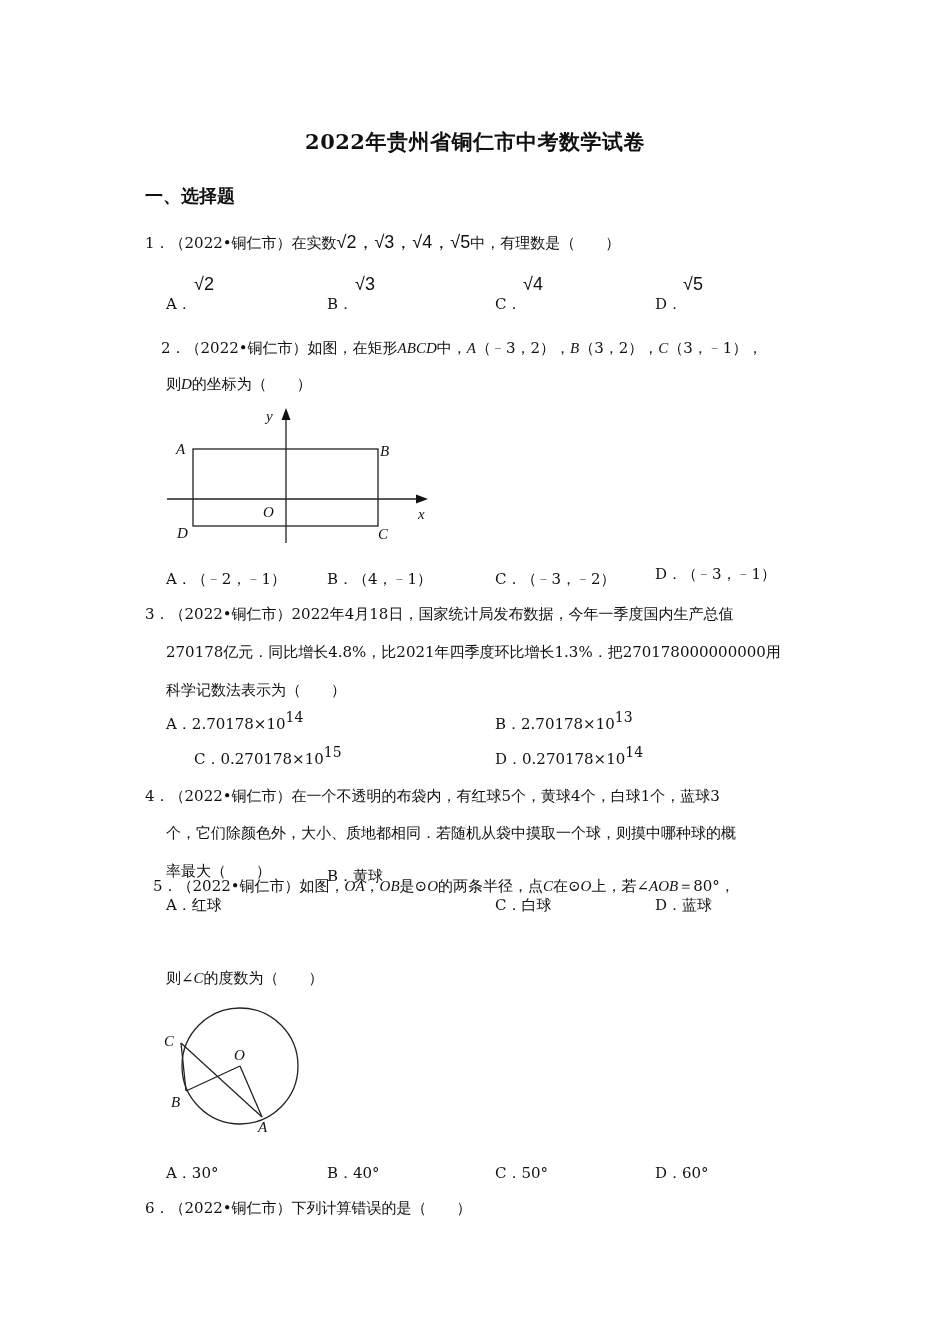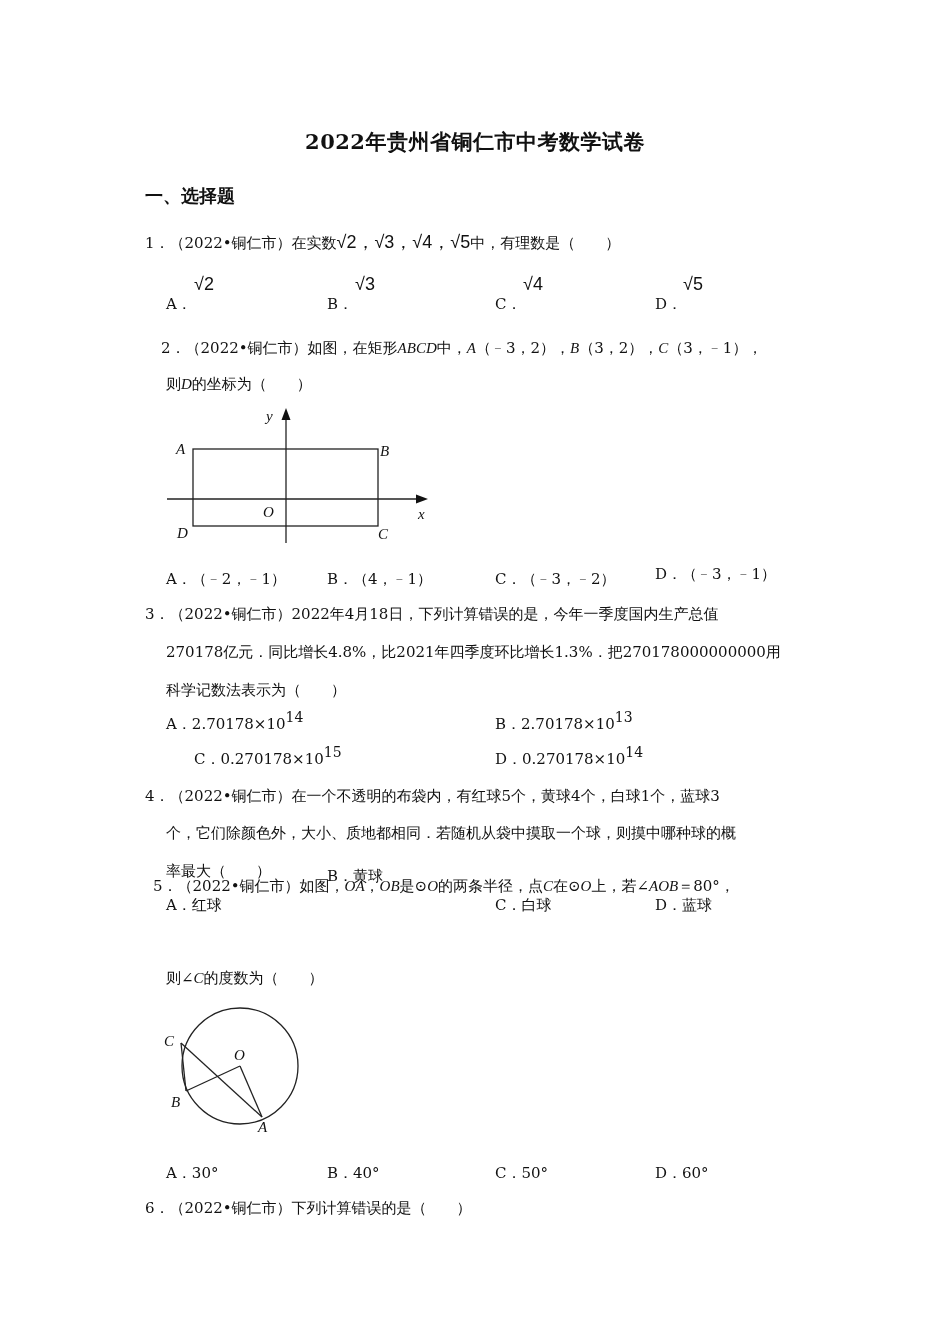--- a/index.html
+++ b/index.html
@@ -62,21 +62,21 @@
   <text x="177" y="538">D</text>
   <text x="378" y="539">C</text>
 </svg>
 
 <div class="abs opt" style="left:166px; top:569px;"><span>A．</span><span>（﹣2，﹣1）</span></div>
 <div class="abs opt" style="left:327px; top:569px;"><span>B．</span><span>（4，﹣1）</span></div>
 <div class="abs opt" style="left:495px; top:569px;"><span>C．</span><span>（﹣3，﹣2）</span></div>
 <div class="abs opt" style="left:655px; top:539px;margin-top:25px;"><span>D．</span><span>（﹣3，﹣1）</span></div>
 
 <div class="abs q" style="left:145px; top:604px;">
-  <span>3．</span><span>（2022•铜仁市）</span><span>2022年4月18日，下列计算错误的是，今年一季度国内生产总值</span>
+  <span>3．</span><span>（2022•铜仁市）</span><span>2022年4月18日，国家统计局发布数据，今年一季度国内生产总值</span>
 </div>
 <div class="abs q" style="left:166px; top:642px;">270178亿元．同比增长4.8%，比2021年四季度环比增长1.3%．把270178000000000用</div>
 <div class="abs q" style="left:166px; top:680px;">科学记数法表示为（　　）</div>
 
 <div class="abs opt" style="left:166px; top:714px;"><span>A．</span><span>2.70178×10</span><sup>14</sup></div>
 <div class="abs opt" style="left:495px; top:714px;"><span>B．</span><span>2.70178×10</span><sup>13</sup></div>
 <div class="abs opt" style="left:166px; top:749px;margin-left:28px;"><span>C．</span><span>0.270178×10</span><sup>15</sup></div>
 <div class="abs opt" style="left:495px; top:749px;text-align:right;"><span>D．</span><span>0.270178×10</span><sup>14</sup></div>
 
 <div class="abs q" style="left:145px; top:786px;">

